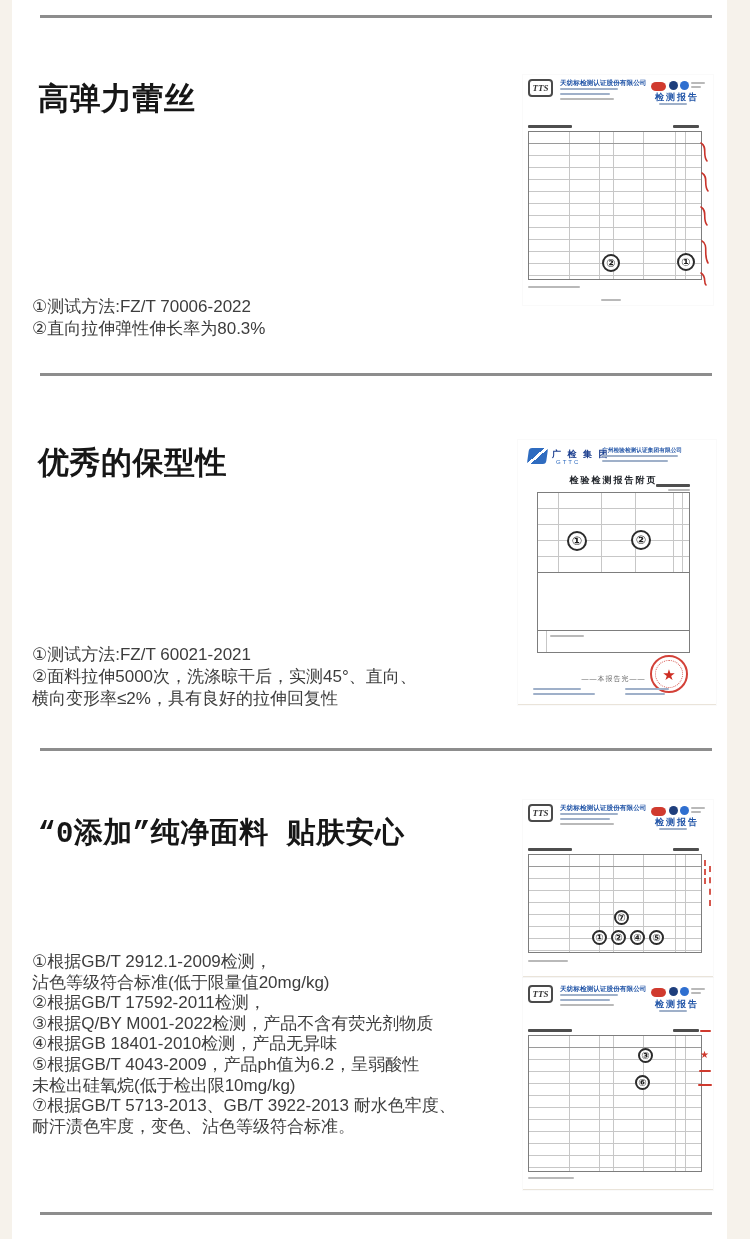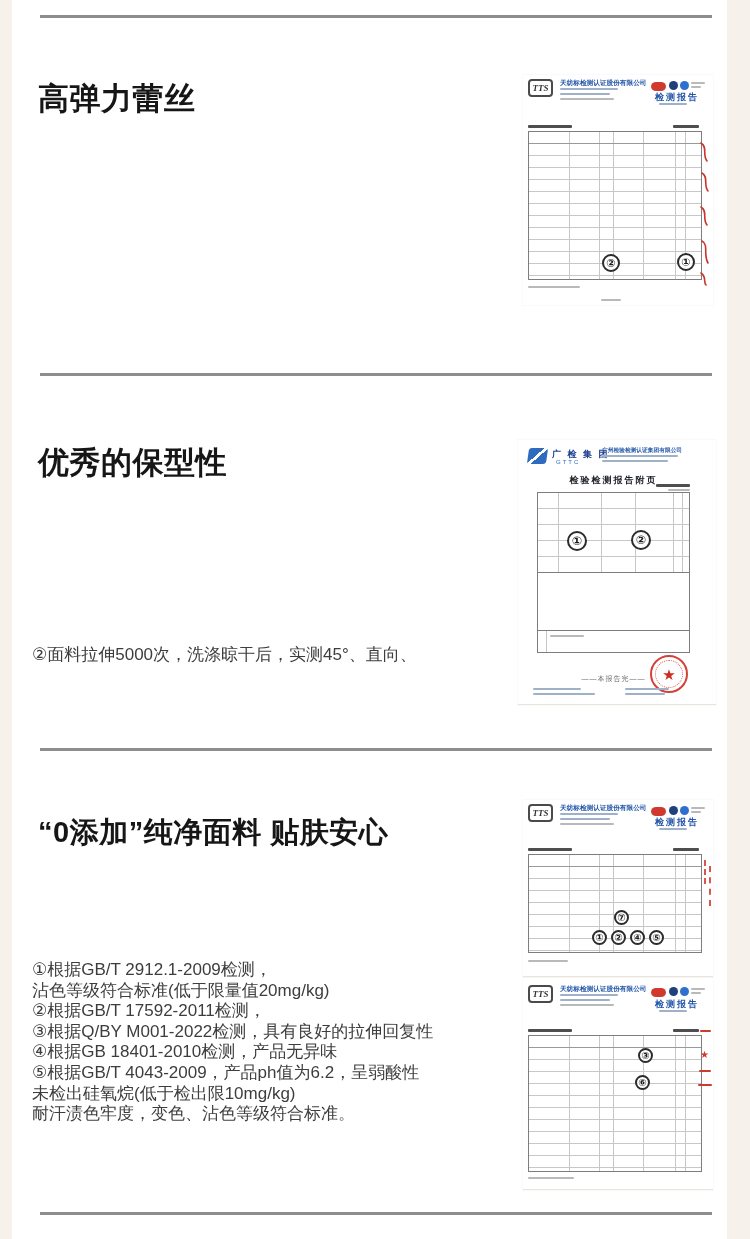--- a/index.html
+++ b/index.html
@@ -1,23 +1,23 @@
 <!DOCTYPE html>
 <html><head>
 <meta charset="utf-8">
 <style>
   * { margin:0; padding:0; box-sizing:border-box; }
   html,body { width:750px; }
   body { font-family:"Liberation Sans","DejaVu Sans",sans-serif; background:#f6f2eb; }
   .page { position:relative; width:750px; height:1239px; background:#f6f2eb; overflow:hidden; }
   .panel { position:absolute; left:12px; top:0; width:715px; height:1239px; background:#ffffff; }
   .divider { position:absolute; left:40px; width:672px; height:3px; background:#8d8d8d; }
-  .sec-title { position:absolute; left:38px; font-size:31px; font-weight:700; color:#161616; letter-spacing:.5px; white-space:nowrap; }
+  .sec-title { position:absolute; left:38px; font-size:31px; font-weight:700; color:#161616; letter-spacing:.5px; white-space:nowrap;font-family:Liberation Mono, monospace; }
   .notes { position:absolute; left:32px; font-size:17px; color:#3d3d3d; line-height:22px; white-space:nowrap; }
-  .notes.tight { line-height:20.6px;margin-top:8px; }
+  .notes.tight { line-height:20.6px; }
 
   .report { position:absolute; background:#fff; box-shadow:0 0 0 1px rgba(0,0,0,0.02); }
   .bar { position:absolute; height:2px; background:#b9b9b9; border-radius:1px; }
   .bar.dark { height:3px; background:#4e4e4e; }
   .bar.blue { background:#9fb0c9; }
   .bar.red  { background:#cf3a2e; }
 
   
   .tts-box { position:absolute; left:5px; top:4px; width:25px; height:18px; border:2px solid #4a4a4a; border-radius:4px;
              display:flex; align-items:center; justify-content:center; font-family:"Liberation Serif","DejaVu Serif",serif;
@@ -69,20 +69,24 @@
 
 <div class="page">
   <div class="panel"></div>
 
   <div class="divider" style="top:15px"></div>
   <div class="divider" style="top:373px"></div>
   <div class="divider" style="top:748px"></div>
   <div class="divider" style="top:1212px"></div>
 
   <div class="sec-title" style="top:78px">高弹力蕾丝</div>
+  <div class="notes" style="top:296px">
+    <div>①测试方法:FZ/T 70006-2022</div>
+    <div>②直向拉伸弹性伸长率为80.3%</div>
+  </div>
 
   <div class="report" style="left:523px;top:75px;width:190px;height:230px">
     <div class="tts-box">TTS</div>
     <div class="tts-co">天纺标检测认证股份有限公司</div>
     <div class="bar blue" style="left:37px;top:13px;width:58px"></div>
     <div class="bar blue" style="left:37px;top:18px;width:50px"></div>
     <div class="bar" style="left:37px;top:23px;width:54px"></div>
     <div class="cma-pill"></div>
     <div class="c-navy"></div>
     <div class="c-blue"></div>
@@ -110,21 +114,23 @@
     <svg class="squiggle" style="left:175px;top:62px" width="14" height="150" viewBox="0 0 14 150">
       <path d="M3 6 C10 10,4 18,9 24 M4 36 C11 40,5 48,10 54 M3 70 C10 74,4 82,9 88 M4 104 C11 108,5 118,10 126 M3 136 C9 140,5 145,8 148" stroke="#c9342b" stroke-width="1.6" fill="none" stroke-linecap="round"></path>
     </svg>
 
     <div class="bar" style="left:5px;top:211px;width:52px"></div>
     <div class="bar" style="left:78px;top:224px;width:20px"></div>
   </div>
 
   <div class="sec-title" style="top:442px">优秀的保型性</div>
   <div class="notes" style="top:644px">
+    <div>①测试方法:FZ/T 60021-2021</div>
     <div>②面料拉伸5000次，洗涤晾干后，实测45°、直向、</div>
+    <div>横向变形率≤2%，具有良好的拉伸回复性</div>
   </div>
 
   <div class="report" style="left:518px;top:440px;width:198px;height:265px;border-bottom:1px solid #eae4da">
     <div class="gttc-logo"></div>
     <div class="gttc-cn">广 检 集 团</div>
     <div class="gttc-en">GTTC</div>
     <div class="gttc-co">广州检验检测认证集团有限公司</div>
     <div class="bar blue" style="left:84px;top:15px;width:76px"></div>
     <div class="bar blue" style="left:84px;top:20px;width:66px"></div>
 
@@ -157,24 +163,25 @@
     <div class="bar blue" style="left:15px;top:253px;width:62px"></div>
     <div class="bar blue" style="left:107px;top:248px;width:44px"></div>
     <div class="bar blue" style="left:107px;top:253px;width:40px"></div>
   </div>
 
   <div class="sec-title" style="top:813px;font-size:29px">“0添加”纯净面料 贴肤安心</div>
   <div class="notes tight" style="top:952px">
     <div>①根据GB/T 2912.1-2009检测，</div>
     <div>沾色等级符合标准(低于限量值20mg/kg)</div>
     <div>②根据GB/T 17592-2011检测，</div>
-    <div>③根据Q/BY M001-2022检测，具有良好的拉伸回复性</div>
+    <div>③根据Q/BY M001-2022检测，产品不含有荧光剂物质</div>
     <div>④根据GB 18401-2010检测，产品无异味</div>
     <div>⑤根据GB/T 4043-2009，产品ph值为6.2，呈弱酸性</div>
     <div>未检出硅氧烷(低于检出限10mg/kg)</div>
+    <div>⑦根据GB/T 5713-2013、GB/T 3922-2013 耐水色牢度、</div>
     <div>耐汗渍色牢度，变色、沾色等级符合标准。</div>
   </div>
 
   <div class="report" style="left:523px;top:800px;width:190px;height:177px;border-bottom:1px solid #eae4da">
     <div class="tts-box">TTS</div>
     <div class="tts-co">天纺标检测认证股份有限公司</div>
     <div class="bar blue" style="left:37px;top:13px;width:58px"></div>
     <div class="bar blue" style="left:37px;top:18px;width:50px"></div>
     <div class="bar" style="left:37px;top:23px;width:54px"></div>
     <div class="cma-pill"></div>

